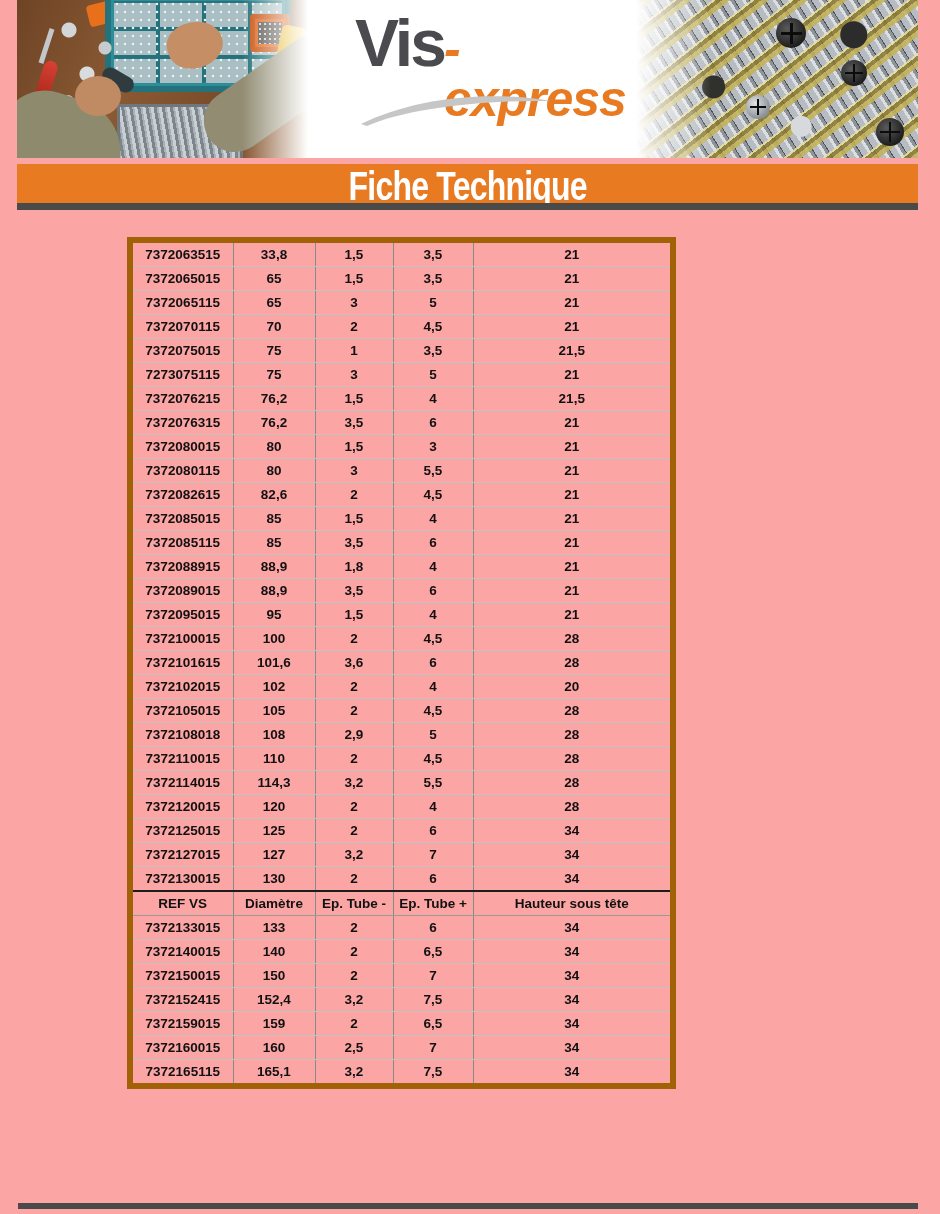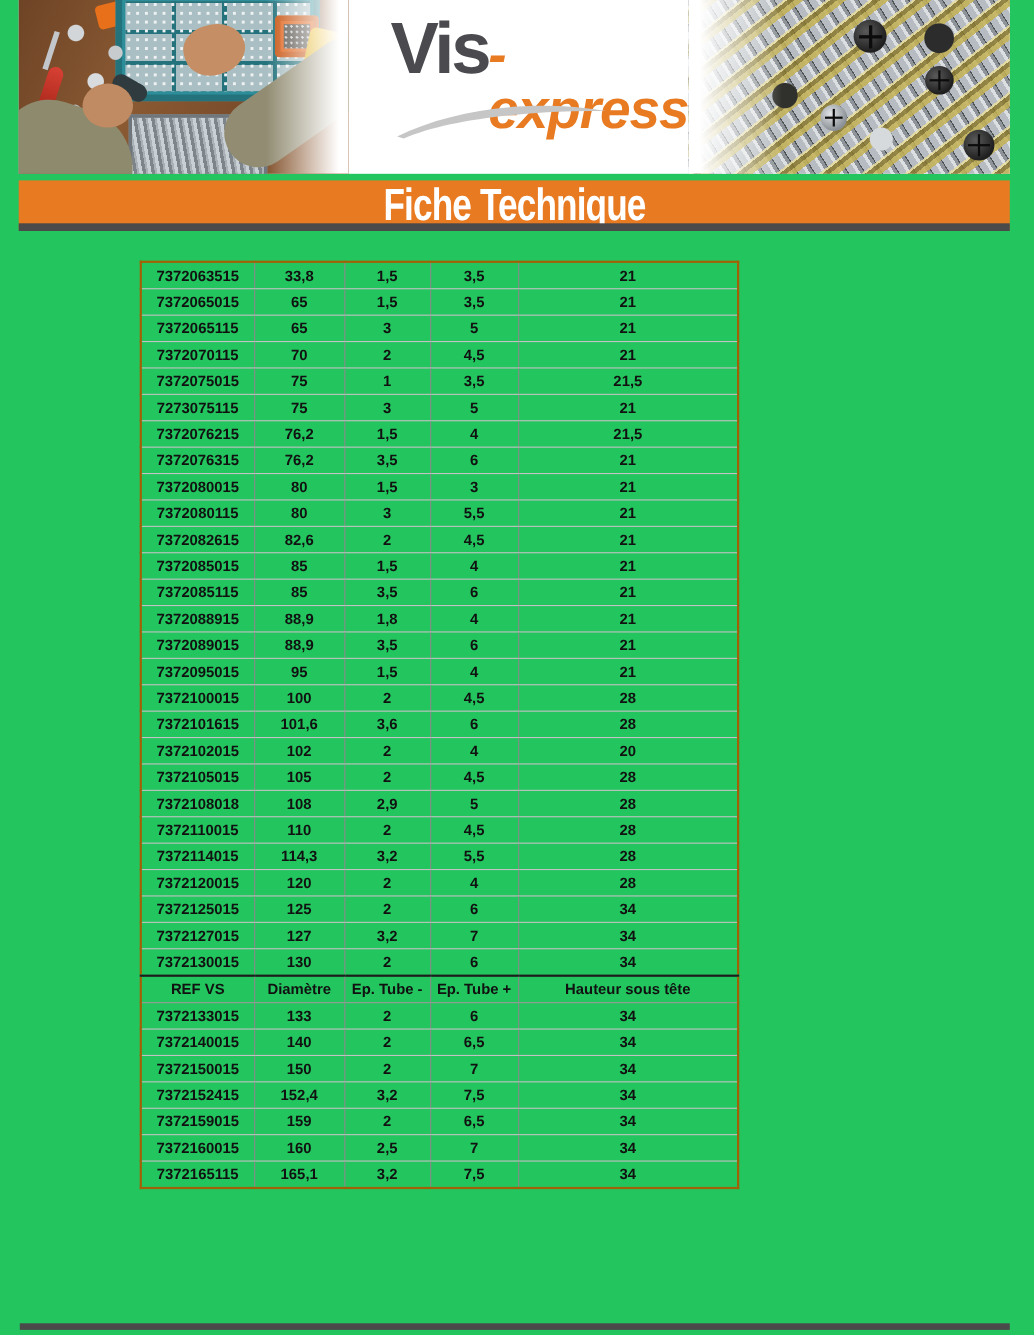--- a/index.html
+++ b/index.html
@@ -1,16 +1,16 @@
 <!DOCTYPE html>
 <html><head>
 <meta charset="utf-8">
 <style>
   html,body{margin:0;padding:0;background:#ffffff;}
-  .page{position:relative;width:940px;height:1214px;background:#22c55e;overflow:hidden;
+  .page{position:relative;width:940px;height:1214px;background:#fca5a5;overflow:hidden;
         font-family:"Liberation Sans",sans-serif;}
 
   
   .header{position:absolute;left:17px;top:0;width:901px;height:158px;background:#fff;}
   .photo{position:absolute;top:0;height:158px;overflow:hidden;}
   .photo-left{left:0;width:300px;background:linear-gradient(115deg,#6e4426,#8a5a33 38%,#7a4c2a 68%,#935f36);}
   .photo-right{right:0;width:292px;
     background:
       radial-gradient(circle at 78% 22%, #2c2c2c 0 13px, rgba(0,0,0,0) 14px),
       radial-gradient(circle at 30% 55%, #30302c 0 11px, rgba(0,0,0,0) 12px),
@@ -73,21 +73,21 @@
   
   .banner{position:absolute;left:17px;top:164px;width:901px;height:45px;background:#e87a22;
     display:flex;align-items:center;justify-content:center;}
   .banner-title{color:#ffffff;font-weight:bold;font-size:41px;line-height:1;transform:scaleX(0.78);
     letter-spacing:-1px;white-space:nowrap;}
   .banner-rule{position:absolute;left:17px;top:203px;width:901px;height:7px;background:#4a4a4a;}
 
   
   .table-wrap{position:absolute;left:127px;top:237px;}
   table.spec{border-collapse:collapse;table-layout:fixed;width:543px;
-    border:2px solid #a16207;}
+    border:6px solid #a16207;}
   table.spec td{height:23px;padding:0;text-align:center;vertical-align:middle;
     font-size:13.5px;font-weight:bold;color:#111;
     border-left:1px solid #8a8a8a;border-right:1px solid #8a8a8a;
     border-top:1px solid #c2c2c2;border-bottom:1px solid #c2c2c2;
     white-space:nowrap;overflow:hidden;}
   table.spec tr.mid-header td{border-top:2.5px solid #1c1c1c;border-bottom:1px solid #9a9a9a;}
 
   
   .footer-rule{position:absolute;left:18px;top:1203px;width:900px;height:6px;background:#4a4a4a;}
 </style>

